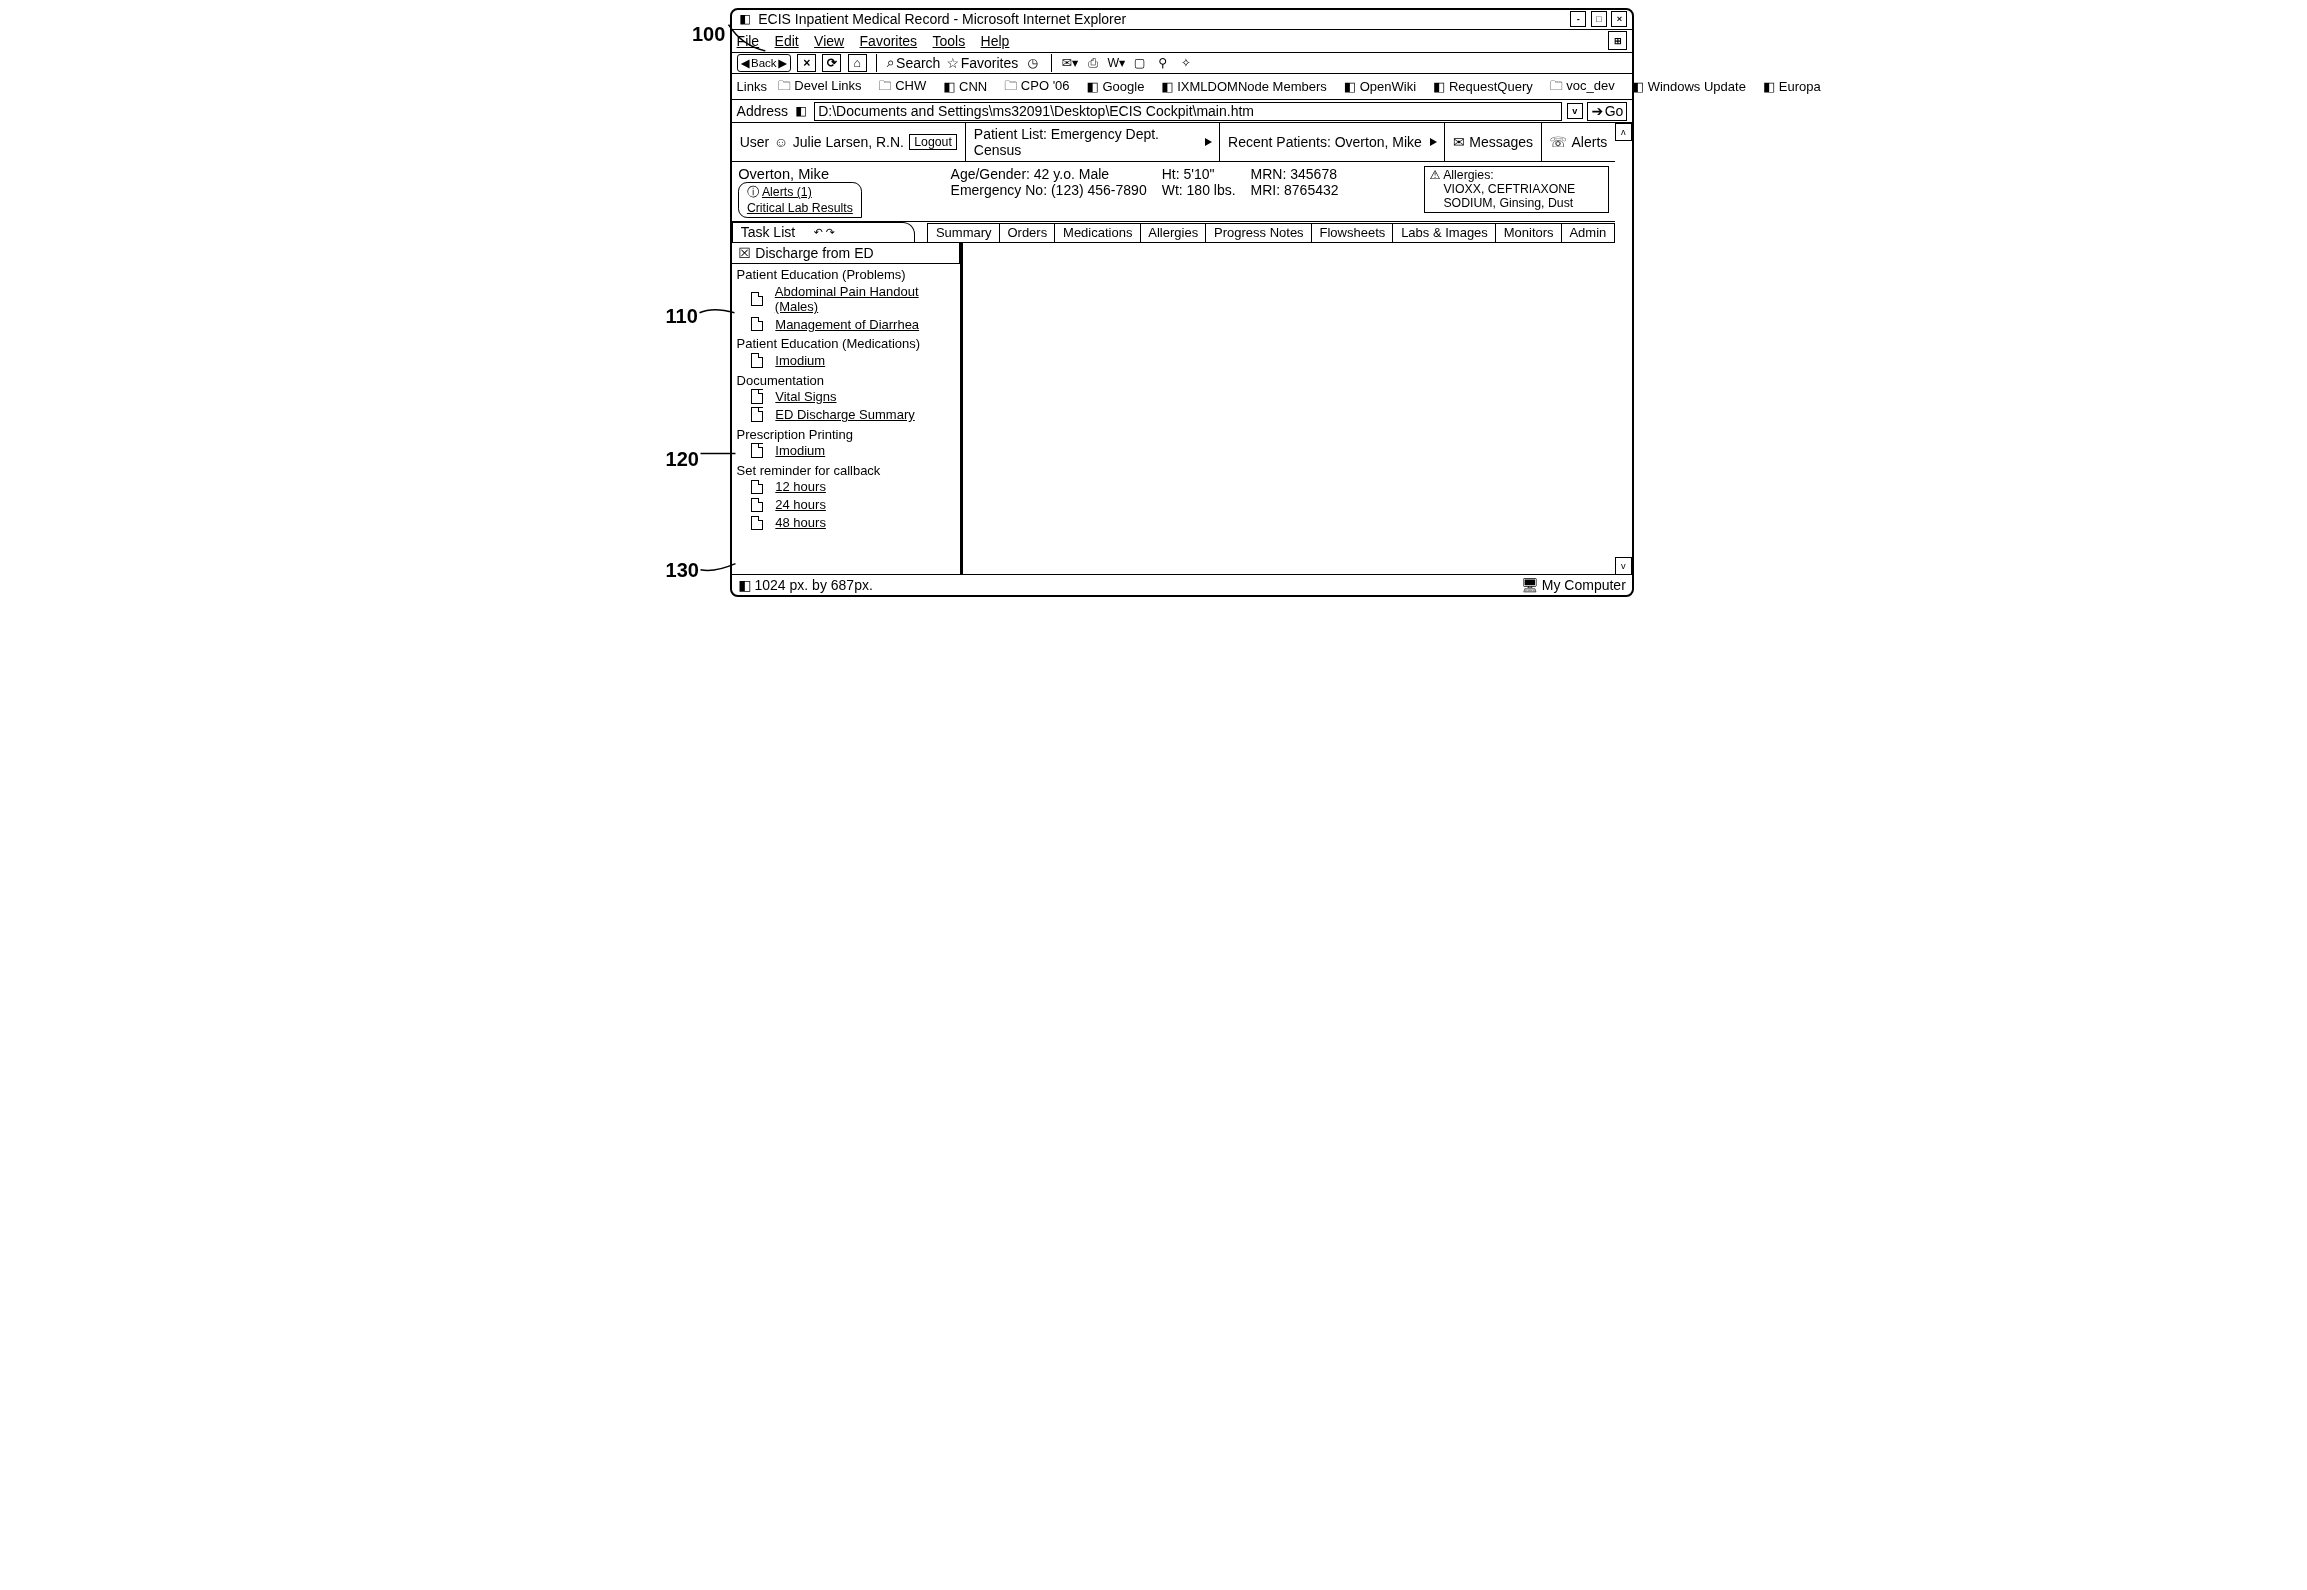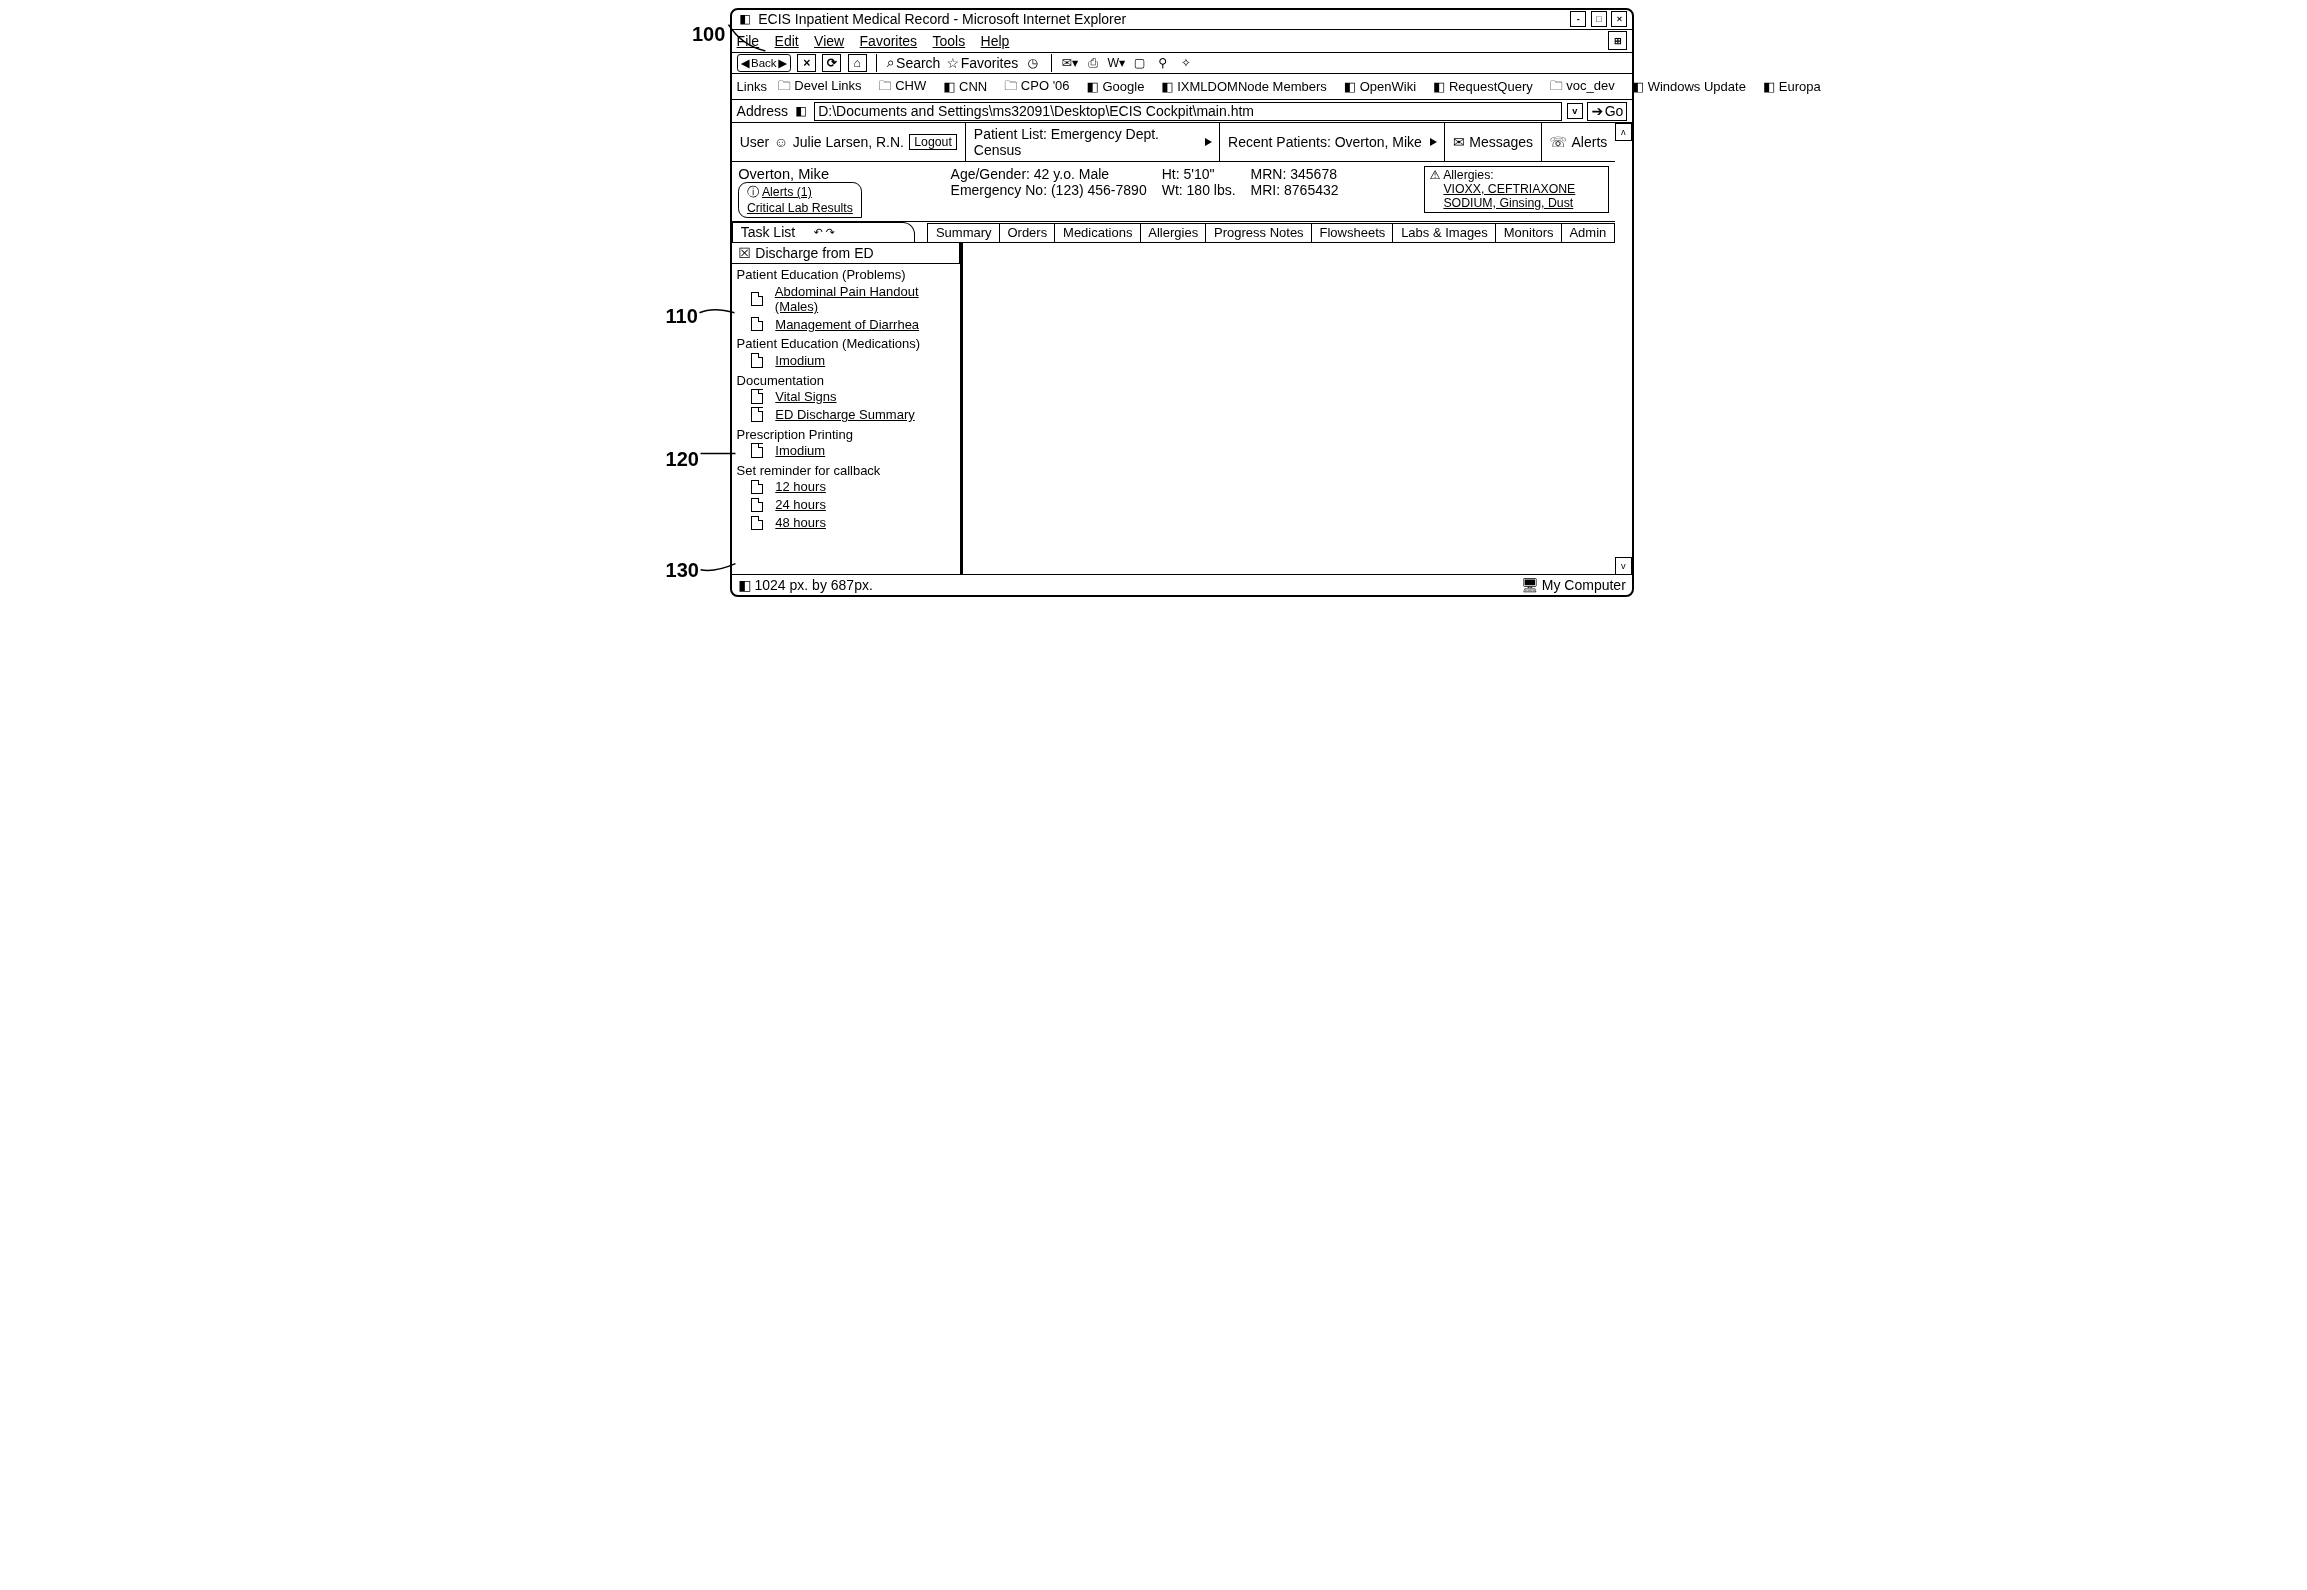--- a/index.html
+++ b/index.html
@@ -204,21 +204,21 @@
             <div>Wt: 180 lbs.</div>
           </div>
           <div>
             <div>MRN: 345678</div>
             <div>MRI: 8765432</div>
           </div>
         </div>
         <div class="ph-right">
           <div class="allergybox">
             <div>⚠ <span>Allergies:</span></div>
-            <div style="padding-left:14px;text-decoration:underline;">VIOXX, CEFTRIAXONE SODIUM, Ginsing, Dust</div>
+            <div style="padding-left:14px;">VIOXX, CEFTRIAXONE SODIUM, Ginsing, Dust</div>
           </div>
         </div>
       </div>
 
       <div class="tabs" style="margin-right:17px;">
         <div class="tasktab">
           <span>Task List</span>
           <span class="arrow-icons">↶ ↷</span>
         </div>
         <div style="width:15.4px;"></div>

